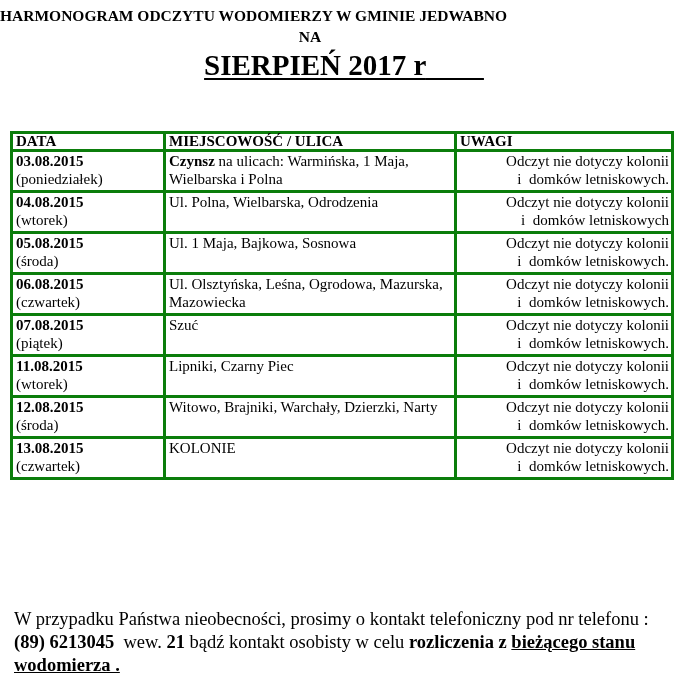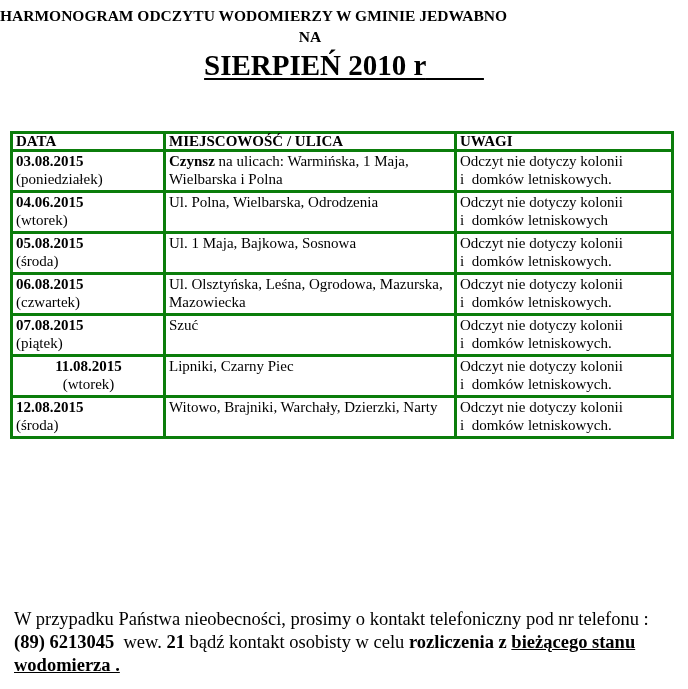--- a/index.html
+++ b/index.html
@@ -77,40 +77,40 @@
       line-height: 15px;
       padding-top: 0;
       padding-bottom: 0;
     }
     table.schedule td {
       height: 38px;
     }
     .date-val { font-weight: bold; display: block; }
     .day-val { display: block; }
     .b { font-weight: bold; }
-    .note-line { display: block; white-space: pre; }
+    .note-line { display: block; white-space: pre; text-align: right; }
     .footer {
       position: absolute;
       left: 14px;
       top: 608px;
       width: 670px;
       font-family: "Liberation Sans Narrow", "Liberation Serif", serif;
       font-size: 18.5px;
       line-height: 23px;
     }
     .footer .b { font-weight: bold; }
     .footer .u { text-decoration: underline; }
     .footer span.pre { white-space: pre; }
   </style>
 </head>
 <body>
 
 <div class="title-line1">HARMONOGRAM ODCZYTU WODOMIERZY W GMINIE JEDWABNO</div>
 <div class="title-line2">NA</div>
-<div class="title-month"><span class="u"><span>SIERPIEŃ 2010 r</span><span>        </span></span></div>
+<div class="title-month"><span class="u"><span>SIERPIEŃ 2017 r</span><span>        </span></span></div>
 
 <table class="schedule">
   <colgroup>
     <col class="c1">
       <col class="c2">
       <col class="c3">
   </colgroup>
   <thead>
     <tr>
       <th style="border-color: rgb(11, 125, 11);">DATA</th>
@@ -125,21 +125,21 @@
           <span class="day-val">(poniedziałek)</span>
         </td>
         <td style="border-color: rgb(11, 125, 11);"><span class="b">Czynsz</span><span> na ulicach: Warmińska, 1 Maja, Wielbarska i Polna</span></td>
         <td style="border-color: rgb(11, 125, 11);">
           <span class="note-line">Odczyt nie dotyczy kolonii</span>
           <span class="note-line">i  domków letniskowych.</span>
         </td>
       </tr>
       <tr>
         <td style="border-color: rgb(11, 125, 11);">
-          <span class="date-val">04.06.2015</span>
+          <span class="date-val">04.08.2015</span>
           <span class="day-val">(wtorek)</span>
         </td>
         <td style="border-color: rgb(11, 125, 11);"><span class="b"></span><span>Ul. Polna, Wielbarska, Odrodzenia</span></td>
         <td style="border-color: rgb(11, 125, 11);">
           <span class="note-line">Odczyt nie dotyczy kolonii</span>
           <span class="note-line">i  domków letniskowych</span>
         </td>
       </tr>
       <tr>
         <td style="border-color: rgb(11, 125, 11);">
@@ -168,37 +168,48 @@
           <span class="date-val">07.08.2015</span>
           <span class="day-val">(piątek)</span>
         </td>
         <td style="border-color: rgb(11, 125, 11);"><span class="b"></span><span>Szuć</span></td>
         <td style="border-color: rgb(11, 125, 11);">
           <span class="note-line">Odczyt nie dotyczy kolonii</span>
           <span class="note-line">i  domków letniskowych.</span>
         </td>
       </tr>
       <tr>
-        <td style="border-color: rgb(11, 125, 11); text-align: center;">
+        <td style="border-color: rgb(11, 125, 11);">
           <span class="date-val">11.08.2015</span>
           <span class="day-val">(wtorek)</span>
         </td>
         <td style="border-color: rgb(11, 125, 11);"><span class="b"></span><span>Lipniki, Czarny Piec</span></td>
         <td style="border-color: rgb(11, 125, 11);">
           <span class="note-line">Odczyt nie dotyczy kolonii</span>
           <span class="note-line">i  domków letniskowych.</span>
         </td>
       </tr>
       <tr>
         <td style="border-color: rgb(11, 125, 11); margin-left: 40px;">
           <span class="date-val">12.08.2015</span>
           <span class="day-val">(środa)</span>
         </td>
         <td style="border-color: rgb(11, 125, 11);"><span class="b"></span><span>Witowo, Brajniki, Warchały, Dzierzki, Narty</span></td>
         <td style="border-color: rgb(11, 125, 11);">
           <span class="note-line">Odczyt nie dotyczy kolonii</span>
           <span class="note-line">i  domków letniskowych.</span>
         </td>
       </tr>
+      <tr>
+        <td style="border-color: rgb(11, 125, 11);">
+          <span class="date-val">13.08.2015</span>
+          <span class="day-val">(czwartek)</span>
+        </td>
+        <td style="border-color: rgb(11, 125, 11);"><span class="b"></span><span>KOLONIE</span></td>
+        <td style="border-color: rgb(11, 125, 11);">
+          <span class="note-line">Odczyt nie dotyczy kolonii</span>
+          <span class="note-line">i  domków letniskowych.</span>
+        </td>
+      </tr>
     </tbody>
 </table>
 
 <div class="footer"><span>W przypadku Państwa nieobecności, prosimy o kontakt telefoniczny pod nr telefonu : </span><span class="b">(89) 6213045</span><span class="pre">  wew. </span><span class="b">21</span><span> bądź kontakt osobisty w celu </span><span class="b">rozliczenia z </span><span class="b u">bieżącego stanu wodomierza .</span></div>
 
 </body></html>

